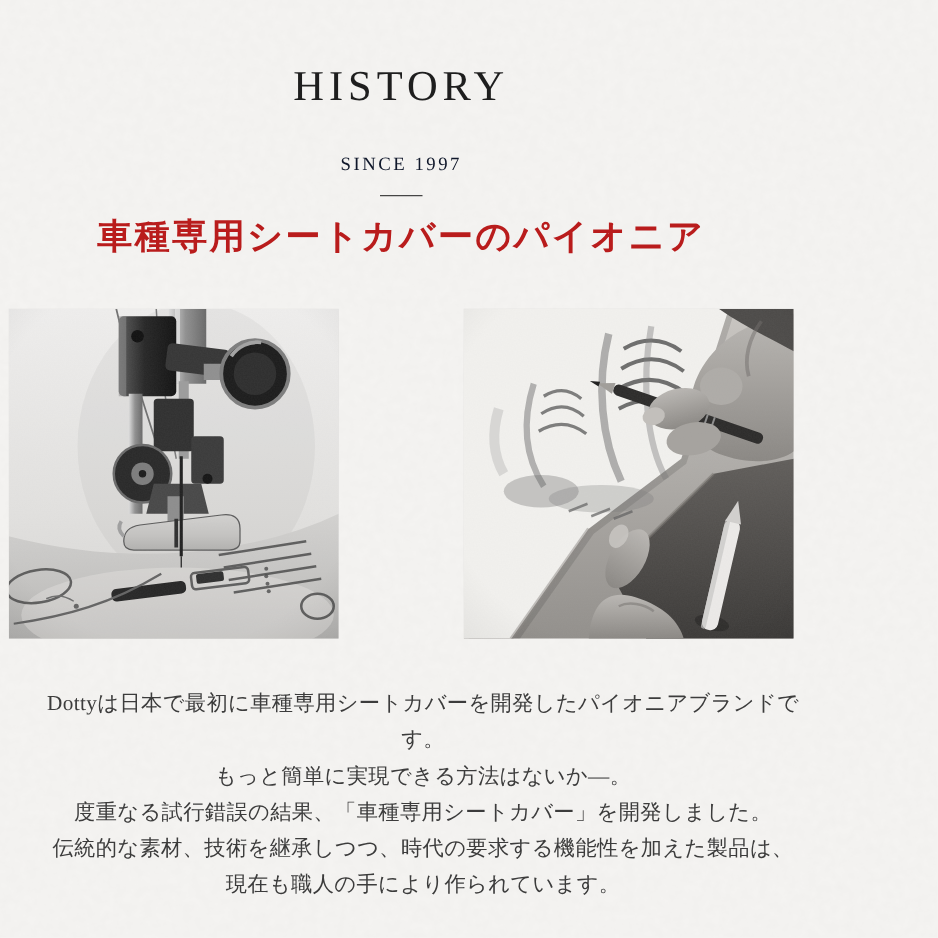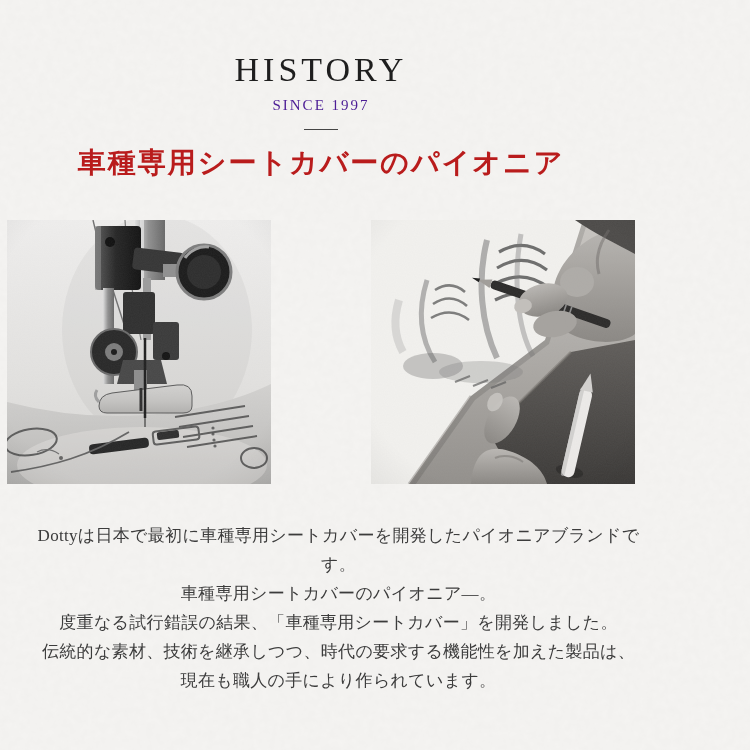--- a/index.html
+++ b/index.html
@@ -9,22 +9,22 @@
     font-family:"Liberation Serif","DejaVu Serif",serif;
   }
   .paper-noise{position:absolute;top:0;left:0;z-index:0;pointer-events:none;}
   .content{position:relative;z-index:1;width:642px;text-align:center;}
   .title{
     margin:0;padding-top:53px;
     font-size:34px;font-weight:500;letter-spacing:4px;
     color:#1e1e1e;line-height:1;
   }
   .subtitle{
-    margin-top:11px;
-    font-size:15px;letter-spacing:2px;color:#4c1d95;line-height:1;
+    margin-top:38px;
+    font-size:15px;letter-spacing:2px;color:#0f172a;line-height:1;
   }
   .divider{
     width:34px;height:0;border-top:1.5px solid #454545;
     margin:16px auto 0 auto;
   }
   .heading{
     margin:15px 0 12px 0;
     font-size:28px;font-weight:700;letter-spacing:2px;
     color:#b91c1c;line-height:1.25;
   }
@@ -268,19 +268,19 @@
         </g>
 
         <rect width="264" height="264" fill="url(#r-vig)"></rect>
         <rect width="264" height="264" filter="url(#r-grain)"></rect>
       </svg>
     </figure>
   </div>
 
   <div class="paragraph">
     <p>Dottyは日本で最初に車種専用シートカバーを開発したパイオニアブランドです。</p>
-    <p>車種専用シートカバーのパイオニア―。</p>
+    <p>もっと簡単に実現できる方法はないか―。</p>
     <p>度重なる試行錯誤の結果、「車種専用シートカバー」を開発しました。</p>
     <p>伝統的な素材、技術を継承しつつ、時代の要求する機能性を加えた製品は、</p>
     <p>現在も職人の手により作られています。</p>
   </div>
 
 </div>
 
 </body></html>

